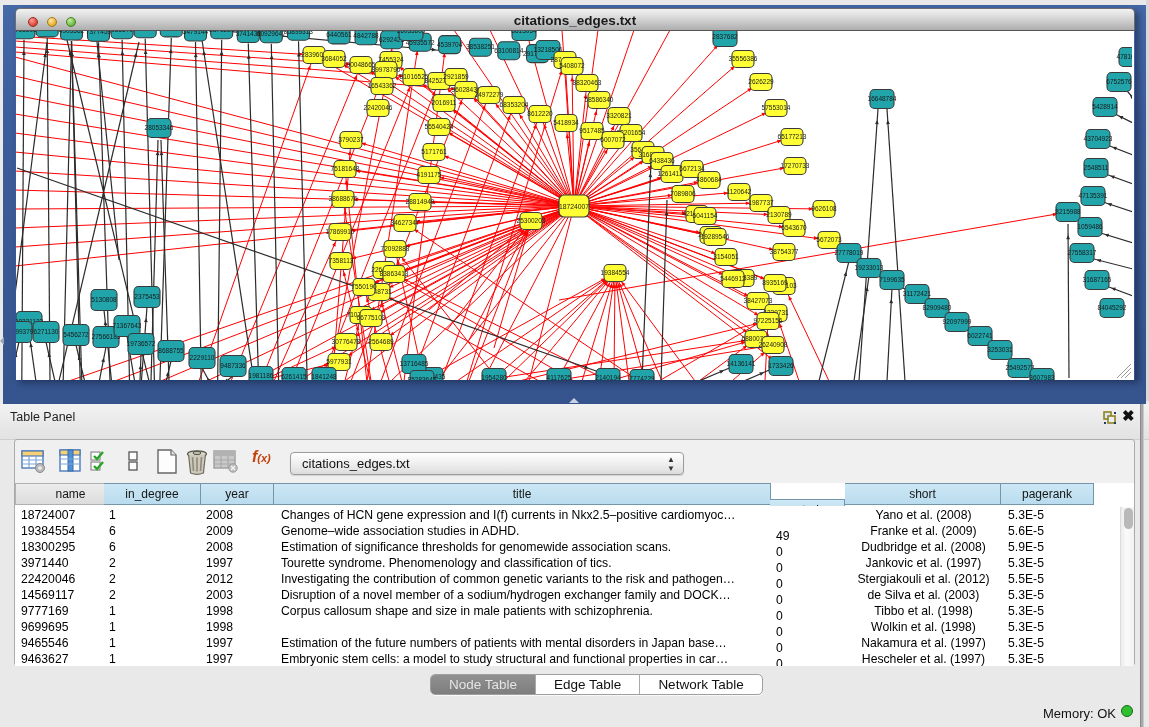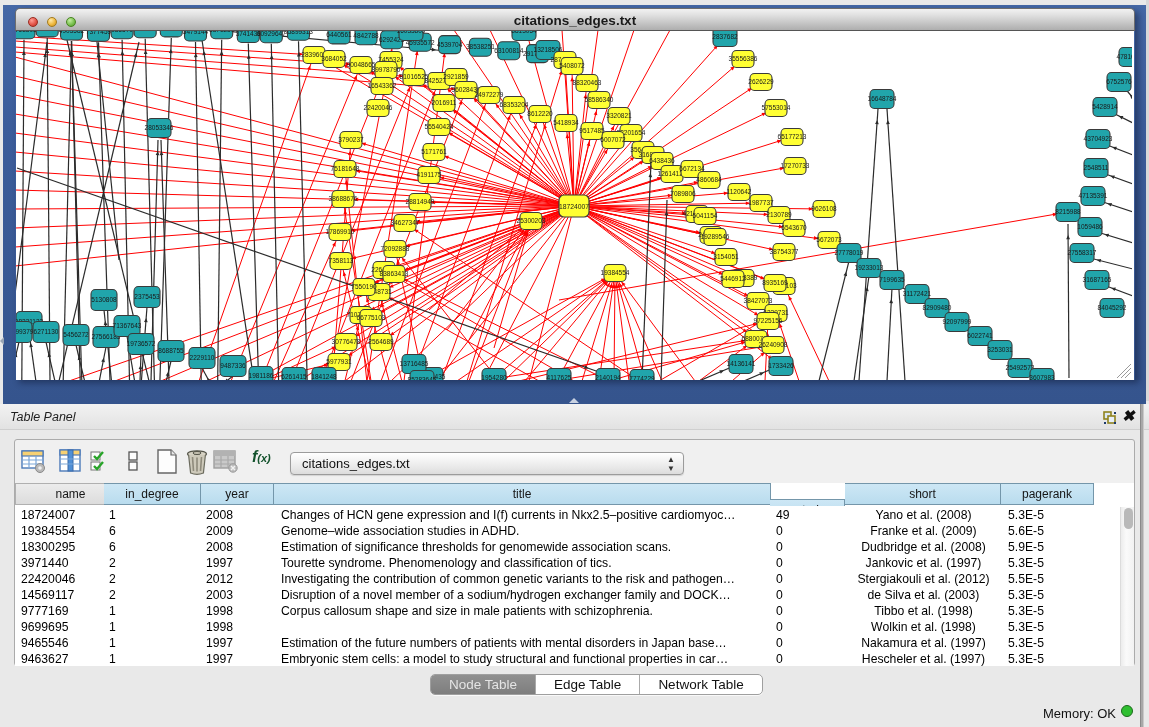--- a/index.html
+++ b/index.html
@@ -24,22 +24,22 @@
 .tl.grn { left:50px; background:radial-gradient(circle at 35% 30%, #c4eda2, #7cc352 55%, #4e9427); border:1px solid #47831f;}
 #canvas { position:absolute; left:1px; top:23px; width:1118px; height:349px; background:#ffffff; overflow:hidden; }
 #canvas svg { position:absolute; left:-16px; top:-31px; width:1116px; height:349px; left:0; top:0; }
 
 #handle { position:absolute; left:569px; top:398px; width:0; height:0;
   border-left:5px solid transparent; border-right:5px solid transparent; border-bottom:5px solid #c9d2e2; }
 #leftnub { position:absolute; left:0px; top:337px; width:0; height:0;
   border-top:4px solid transparent; border-bottom:4px solid transparent; border-right:4px solid #9aa5b5; }
 
 
-#tp-header { position:absolute; left:0; top:404px; width:1149px; height:26px;
-  background:linear-gradient(180deg,#f2f2f2,#e2e2e2); border-bottom:1px solid #cfcfcf;font-style:italic; }
+#tp-header { position:absolute; left:0; top:404px; width:1149px; height:36px;
+  background:linear-gradient(180deg,#f2f2f2,#e2e2e2); border-bottom:1px solid #cfcfcf; }
 #tp-header .t { position:absolute; left:10px; top:6px; font-size:12.5px; color:#1f1f1f; }
 #float-ic { position:absolute; left:1103px; top:7px; width:14px; height:14px; }
 #close-ic { position:absolute; left:1122px; top:3px; font-size:15px; font-weight:bold; color:#111; }
 
 #tp-body { position:absolute; left:14px; top:439px; width:1121px; height:227px;
   background:#f0f0f0; border:1px solid #ababab; border-radius:3px; }
 #toolbar { position:absolute; left:0; top:0; width:100%; height:42px; }
 .tic { position:absolute; top:9px; }
 #combo { position:absolute; left:275px; top:12px; width:394px; height:23px; border:1px solid #9b9b9b;
   border-radius:4px; background:linear-gradient(180deg,#ffffff,#e8e8e8 70%,#dcdcdc);
@@ -53,21 +53,21 @@
   text-align:center; line-height:21px; }
 .th.first { border-left:1px solid #9fb6c4; background:linear-gradient(180deg,#ececec,#dcdcdc); border-color:#b0b0b0;}
 #tbody { position:absolute; left:0px; top:66px; width:1119px; height:160px; background:#fff; overflow:hidden;
   border-top:none; }
 .tr { position:relative; width:100%; height:16px; }
 .c { position:absolute; top:0; height:19px; font-size:12.2px; color:#000; line-height:19px; white-space:nowrap; overflow:hidden; }
 .c0 { left:6px;  width:86px; }
 .c1 { left:94px; width:95px; }
 .c2 { left:191px;width:72px; }
 .c3 { left:266px;width:490px; }
-.c4 { left:761px;width:66px; }
+.c4 { left:761px;width:66px;margin-top:21px; }
 .c5 { left:826px;width:165px; text-align:center; }
 .c6 { left:993px;width:88px; }
 #vscroll { position:absolute; left:1105px; top:67px; width:14px; height:159px;
   background:linear-gradient(90deg,#ececec,#fafafa 40%,#f2f2f2); border-left:1px solid #dcdcdc;}
 #vthumb { position:absolute; left:2.5px; top:1px; width:9px; height:21px; background:#b9b9b9; border-radius:5px; }
 
 #tabs { position:absolute; left:430px; top:674px; height:21px; border:1px solid #9f9f9f;
   border-radius:5px; background:#fff; overflow:hidden; box-shadow:0 1px 0 rgba(255,255,255,.7);}
 .tab { float:left; height:21px; font-size:13.5px; color:#111; line-height:20px; padding:0 18px;
   border-right:1px solid #aaa; }
@@ -884,21 +884,21 @@
         <path d="M3.6 6 l2 18 q6.4 2.6 12.8 0 l2 -18" fill="#cdc9ba" stroke="#6b6b5e" stroke-width="1.2"></path>
         <path d="M7.5 8 l1 14 M12 8.5 v14 M16.5 8 l-1 14" stroke="#8f8b7c" stroke-width="1.6" fill="none"></path>
       </svg>
       <svg class="tic" style="left:198px" width="26" height="25" viewBox="0 0 26 25">
         <rect x="1" y="2" width="21" height="17" fill="#c9c9c9" stroke="#9d9d9d" stroke-width="1.4"></rect>
         <rect x="1" y="2" width="21" height="5" fill="#b2b2b2"></rect>
         <path d="M1 11 h21 M1 15 h21 M8 7 v12 M15 7 v12" stroke="#a8a8a8" stroke-width="1.2" fill="none"></path>
         <circle cx="20" cy="19" r="4.2" fill="#bdbdbd" stroke="#9a9a9a"></circle>
         <path d="M18 17 l4 4 M22 17 l-4 4" stroke="#f2f2f2" stroke-width="1.4"></path>
       </svg>
-      <div class="tic" style="left:237px; top:8px; font-size:16px; font-style:italic; font-weight:bold; color:#14532d;">f<span style="font-size:11px;">(x)</span></div>
+      <div class="tic" style="left:237px; top:8px; font-size:16px; font-style:italic; font-weight:bold; color:#c2410c;">f<span style="font-size:11px;">(x)</span></div>
       <div id="combo">citations_edges.txt<div class="arr">▲<br>▼</div></div>
     </div>
     <div id="thead">
       <div class="th first" style="left:0px; width:111px;">name</div>
       <div class="th" style="left:89px; width:97px;">in_degree</div>
       <div class="th" style="left:186px; width:73px;">year</div>
       <div class="th" style="left:259px; width:497px;">title</div>
       <div class="th" style="left:755px; width:75px;margin-top:16px;">△ out_de…</div>
       <div class="th" style="left:830px; width:156px;">short</div>
       <div class="th" style="left:986px; width:93px;">pagerank</div>

